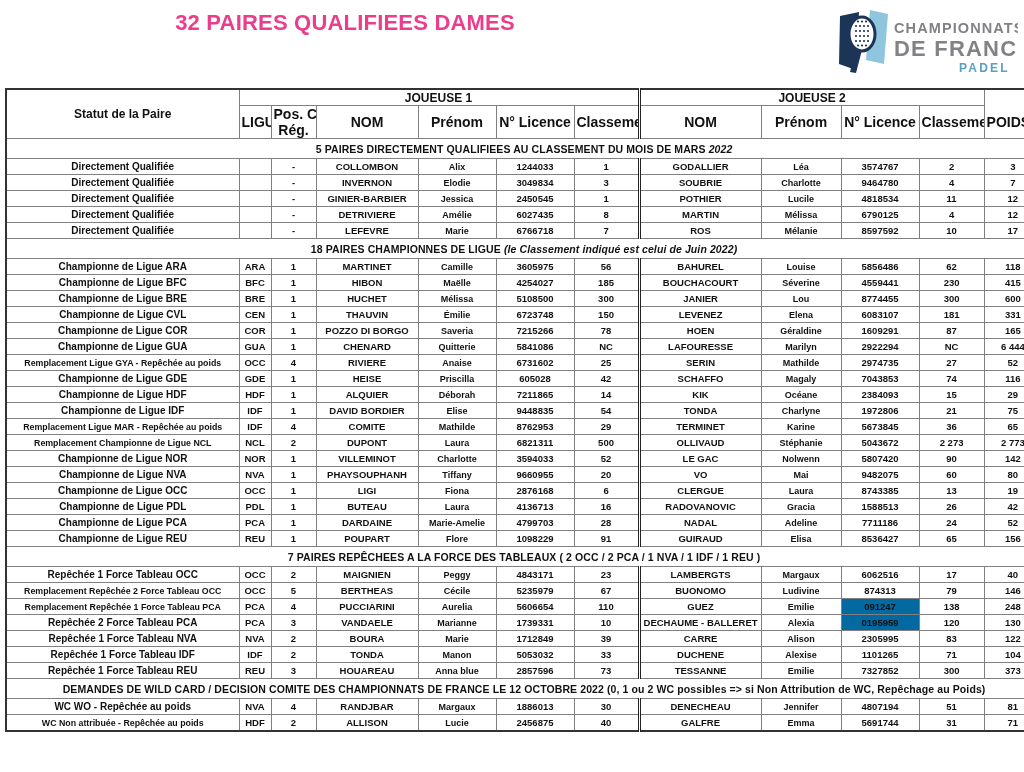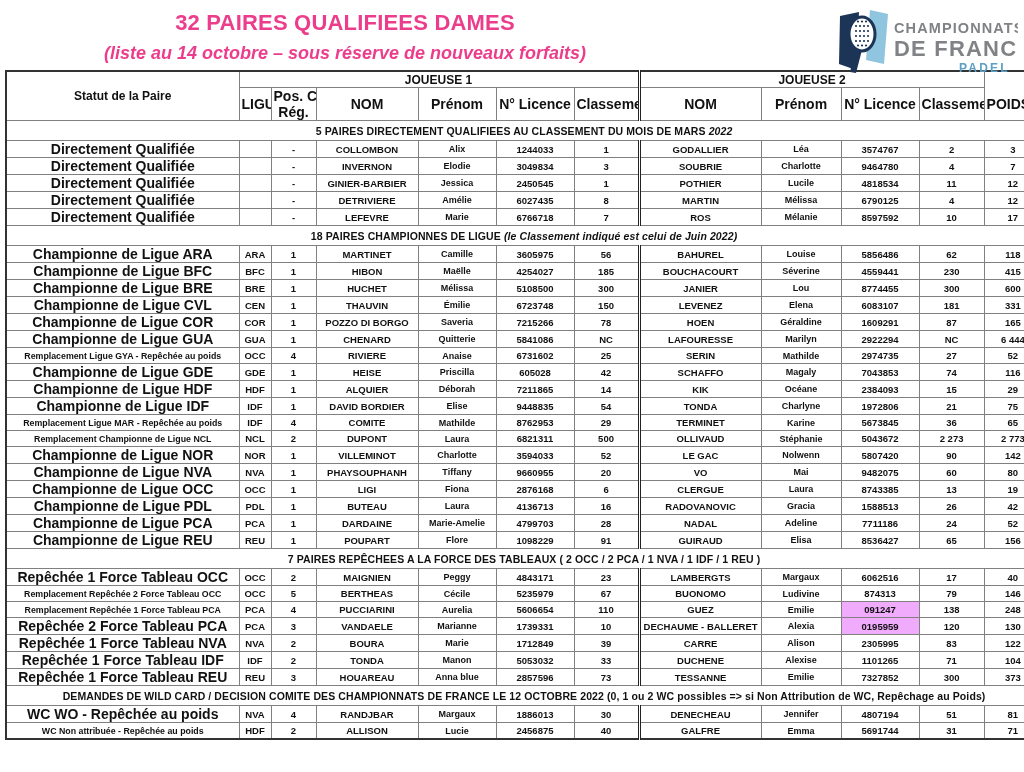--- a/index.html
+++ b/index.html
@@ -6,21 +6,21 @@
   body{
     width:1024px;height:772px;
     background:#ffffff;
     font-family:"Liberation Sans", sans-serif;
     color:#111111;
     overflow:hidden;
   }
   .page{position:relative;width:1024px;height:772px;box-sizing:border-box;}
 
   
-  .header{position:relative;height:70px;}
+  .header{position:relative;height:88px;}
   .titles{position:absolute;left:0;top:8px;width:690px;text-align:center;}
   .title-main{
     font-size:22px;font-weight:bold;color:#ec3d8c;letter-spacing:.2px;
     line-height:30px;white-space:nowrap;
   }
   .title-sub{
     font-size:18px;font-weight:bold;font-style:italic;color:#ec3d8c;
     line-height:26px;white-space:nowrap;margin-top:2px;
   }
   .logo{position:absolute;right:6px;top:6px;width:192px;height:74px;}
@@ -46,46 +46,45 @@
     color:#111;
   }
   
   .grid{border:2px solid #333;}
   .hdr-top td{height:20px;font-size:12px;font-weight:bold;border-bottom:1px solid #808080;}
   .hdr-bot td{height:28px;font-size:14px;font-weight:bold;margin-left:8px;}
   .statut-head{font-size:11px;font-weight:bold;}
   .blank-head{border-bottom:1px solid #fff !important;border-left:1px solid #fff !important;border-top:1px solid #fff !important;}
   .sep-heavy{border-left:3px double #222 !important;}
 
-  td.statut{font-size:14px;font-weight:bold;text-align:center;}
+  td.statut{font-size:10px;font-weight:bold;text-align:center;}
   td.statut.small{font-size:8.8px;margin-left:36px;}
   td.num{font-size:9.5px;font-weight:bold;}
   td.nom{font-size:9.5px;font-weight:bold;}
   td.prenom{font-size:9px;font-weight:bold;}
 
   tr.data td{height:15px;}
   tr.data.bold td{font-weight:bold;}
   tr.data.bold td.nom,tr.data.bold td.num,tr.data.bold td.prenom{font-weight:bold;}
 
   tr.section td{
     height:19px;text-align:center;font-size:10.5px;font-weight:bold;
     background:#ffffff;letter-spacing:.1px;
   }
   tr.section td i{font-style:italic;font-weight:bold;}
-  .greenhl{background:#f0abfc;margin-top:15px;}
+  .greenhl{background:#0369a1;margin-top:15px;}
 </style>
 </head>
 <body>
 
 <div class="page">
 
   <div class="header">
     <div class="titles">
       <div class="title-main">32 PAIRES QUALIFIEES DAMES</div>
-      <div class="title-sub">(liste au 14 octobre – sous réserve de nouveaux forfaits)</div>
     </div>
 
     <div class="logo">
       <svg width="192" height="74" viewBox="0 0 192 74" xmlns="http://www.w3.org/2000/svg">
 
         <path d="M44 4 L62 8 L58 58 L40 54 Z" fill="#8fc5de"></path>
         <path d="M14 10 L33 6 L30 64 L13 58 Z" fill="#1c3557"></path>
 
         <path d="M30 42 L24 66 L30 67 L36 44 Z" fill="#1c3557"></path>
 

